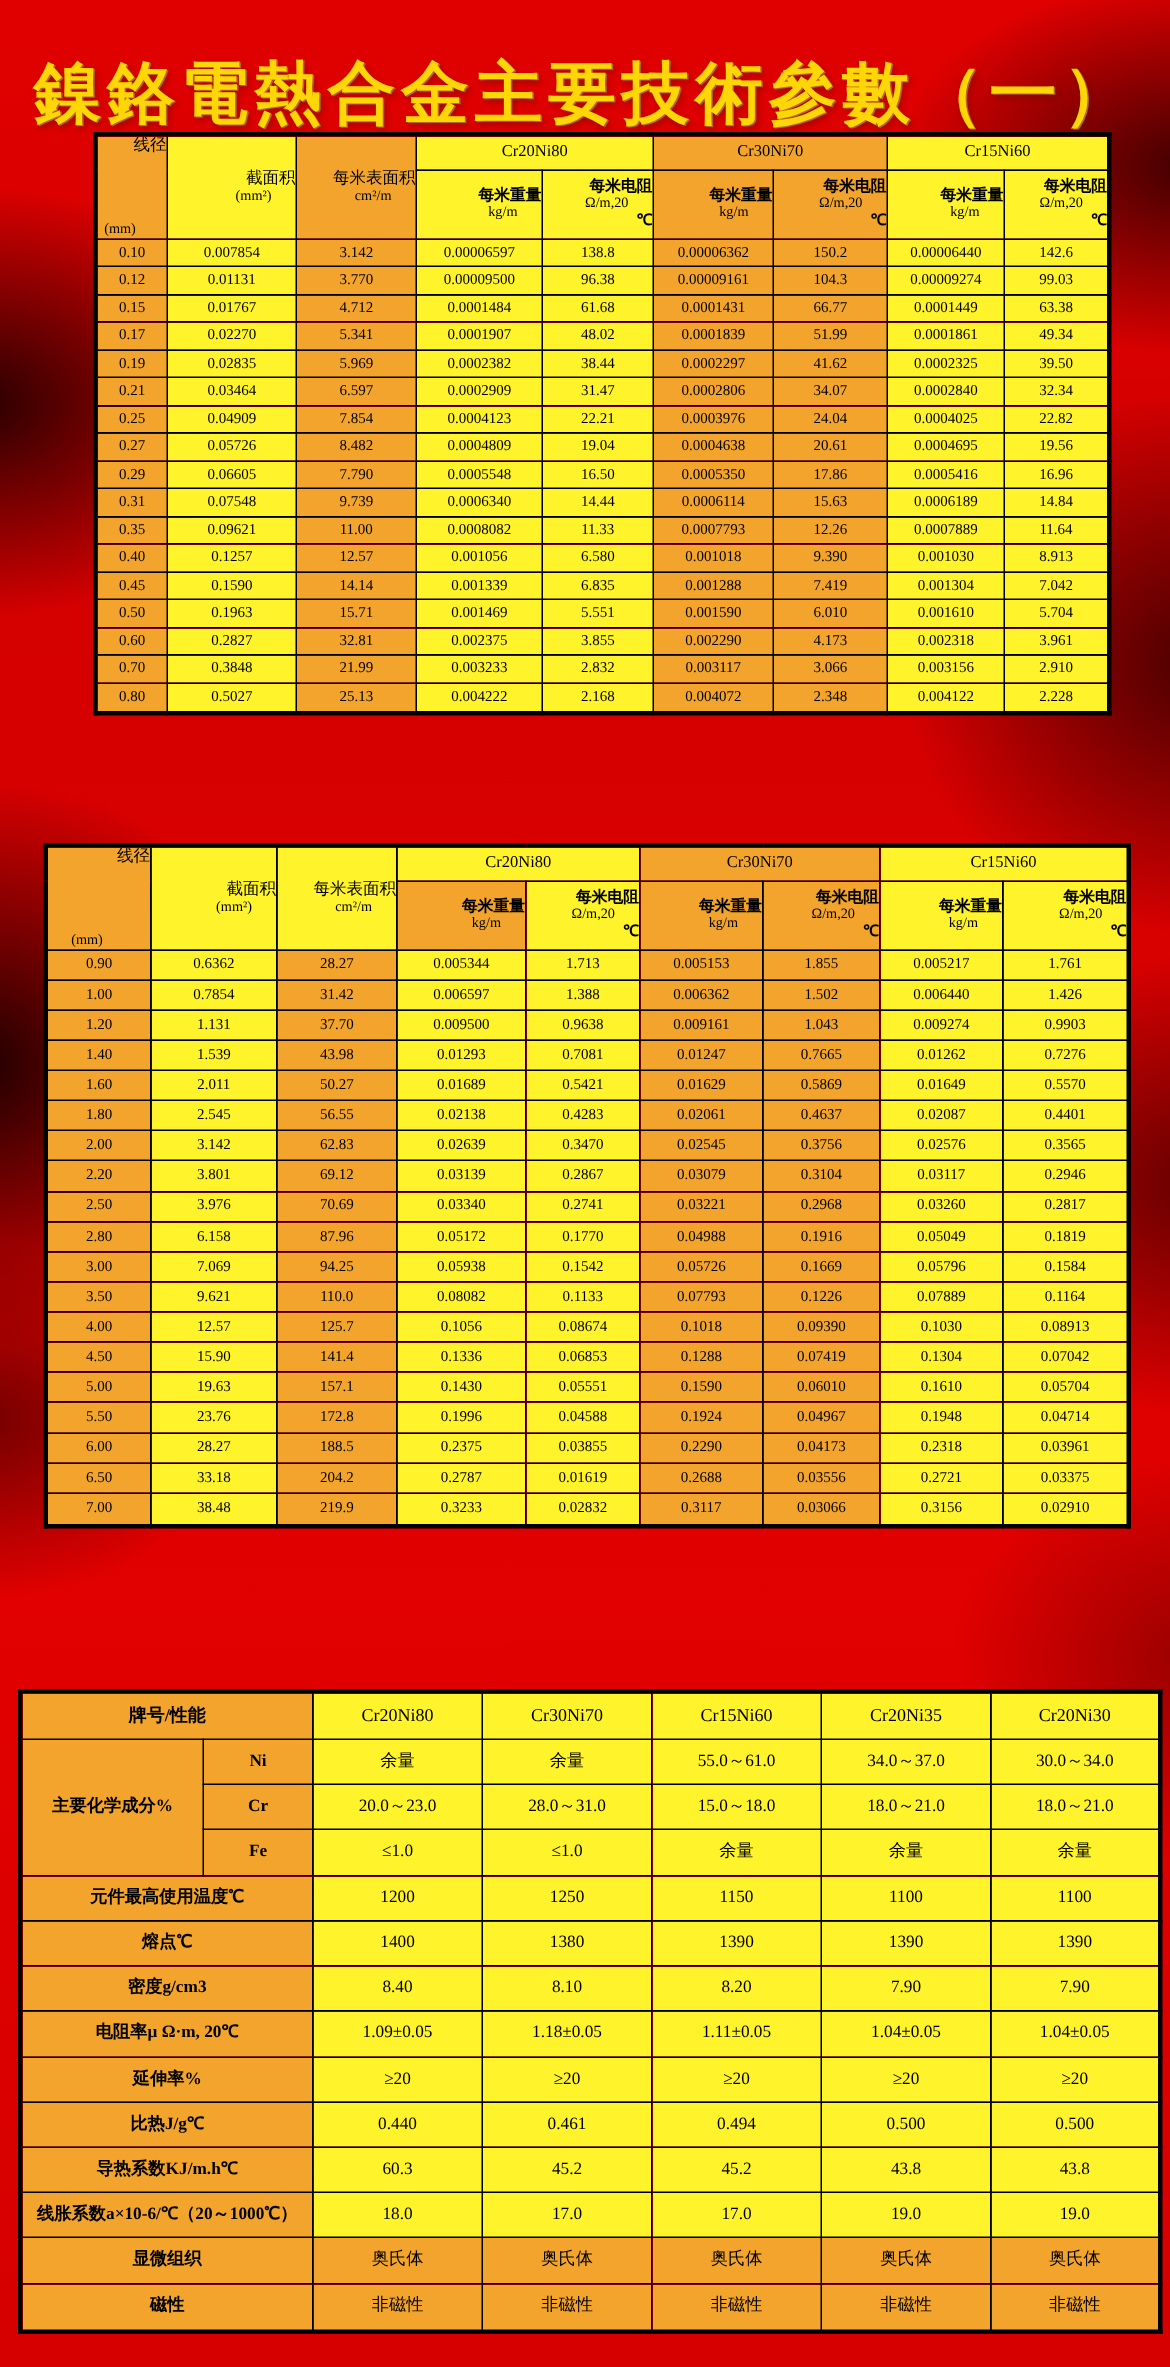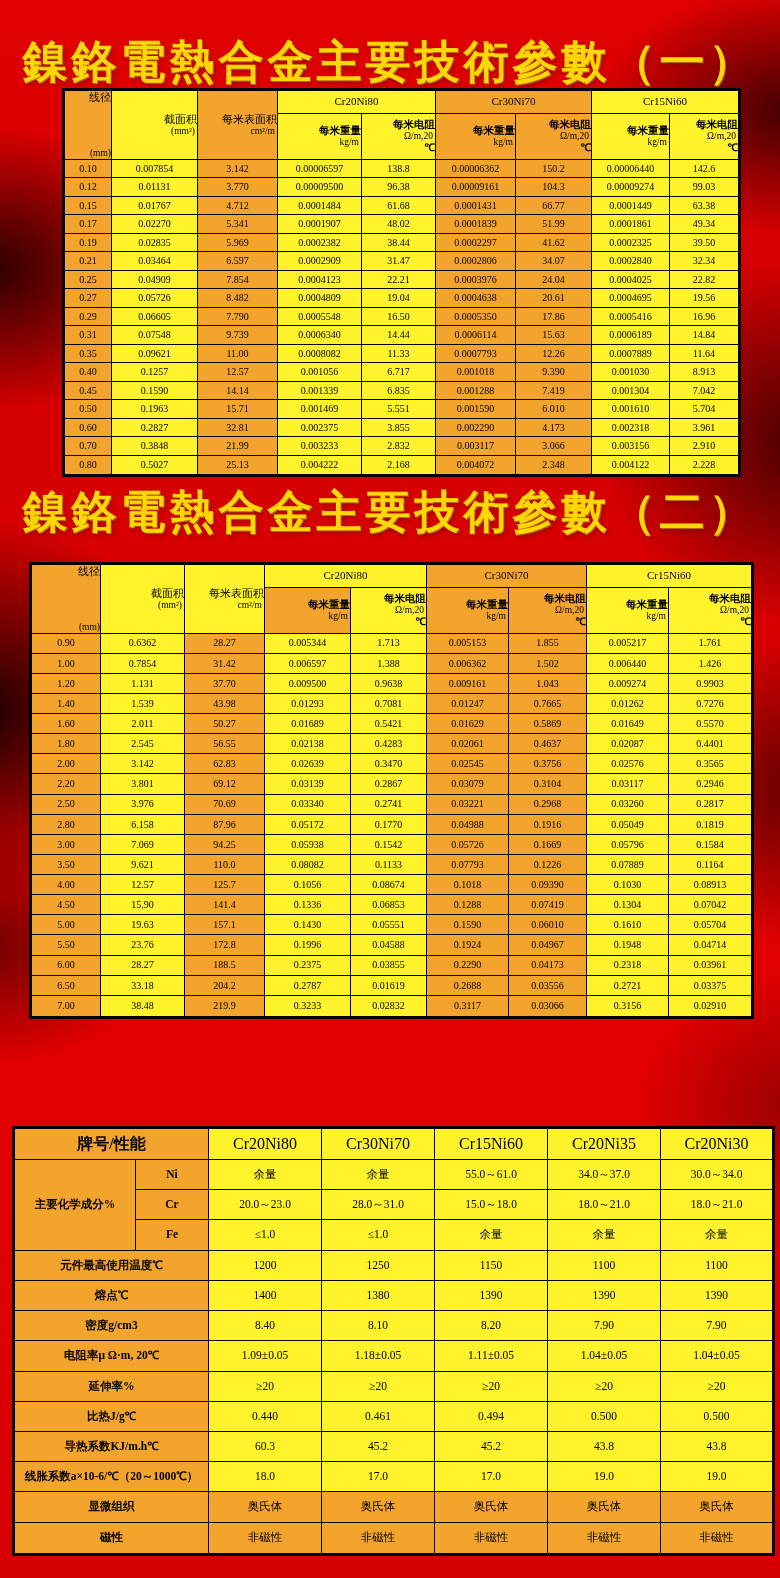--- a/index.html
+++ b/index.html
@@ -35,26 +35,26 @@
 
   
   .tech{font-size:10px;}
   .tech1{top:88px;left:62px;width:676px;height:384px;}
   .tech2{top:562px;left:29px;width:724px;height:452px;}
   .tech thead tr.grp th{height:20px;font-weight:normal;font-size:11px;}
   .tech thead tr.sub th{height:42px;}
   .tech th{font-size:10.5px;font-weight:bold;}
   .tech tbody td{font-size:10px;font-weight:normal;}
   .hl{display:block;text-align:right;}
-  .hu{display:block;text-align:right;padding-right:2px;font-weight:normal;font-size:9.5px;}
-  .hu.ctr{padding-right:0;margin-top:44px;}
+  .hu{display:block;text-align:right;padding-right:16px;font-weight:normal;font-size:9.5px;}
+  .hu.ctr{text-align:center;padding-right:16px;margin-top:44px;}
 
   
   .phys{top:1126px;left:12px;width:760px;height:430px;font-size:11.5px;}
-  .phys thead th{height:30px;font-size:16px;font-weight:normal;}
+  .phys thead th{height:30px;font-size:12px;font-weight:normal;}
   .phys thead th.lab{font-weight:bold;}
   .phys td.lab{font-weight:bold;font-size:11.5px;padding:0 4px;}
   .phys td.el{font-weight:bold;}
   .phys td.val{font-size:11.5px;}
 </style>
 </head>
 <body>
 
 <div class="page">
 
@@ -240,21 +240,21 @@
           <td class="or">0.0007793</td>
           <td class="or">12.26</td>
           <td class="ye">0.0007889</td>
           <td class="ye">11.64</td>
         </tr>
         <tr>
           <td class="or">0.40</td>
           <td class="ye">0.1257</td>
           <td class="or">12.57</td>
           <td class="ye">0.001056</td>
-          <td class="ye">6.717</td>
+          <td class="ye">6.580</td>
           <td class="or">0.001018</td>
           <td class="or">9.390</td>
           <td class="ye">0.001030</td>
           <td class="ye">8.913</td>
         </tr>
         <tr>
           <td class="or">0.45</td>
           <td class="ye">0.1590</td>
           <td class="or">14.14</td>
           <td class="ye">0.001339</td>
@@ -304,21 +304,20 @@
           <td class="ye">0.004222</td>
           <td class="ye">2.168</td>
           <td class="or">0.004072</td>
           <td class="or">2.348</td>
           <td class="ye">0.004122</td>
           <td class="ye">2.228</td>
         </tr>
       </tbody>
   </table>
 
-  <div class="big-title t-2">鎳鉻電熱合金主要技術參數（二）</div>
 
   <table class="tech tech2">
     <colgroup>
       <col style="width:70px">
         <col style="width:84px">
         <col style="width:80px">
       <col style="width:86px">
         <col style="width:76px">
         <col style="width:82px">
       <col style="width:78px">

